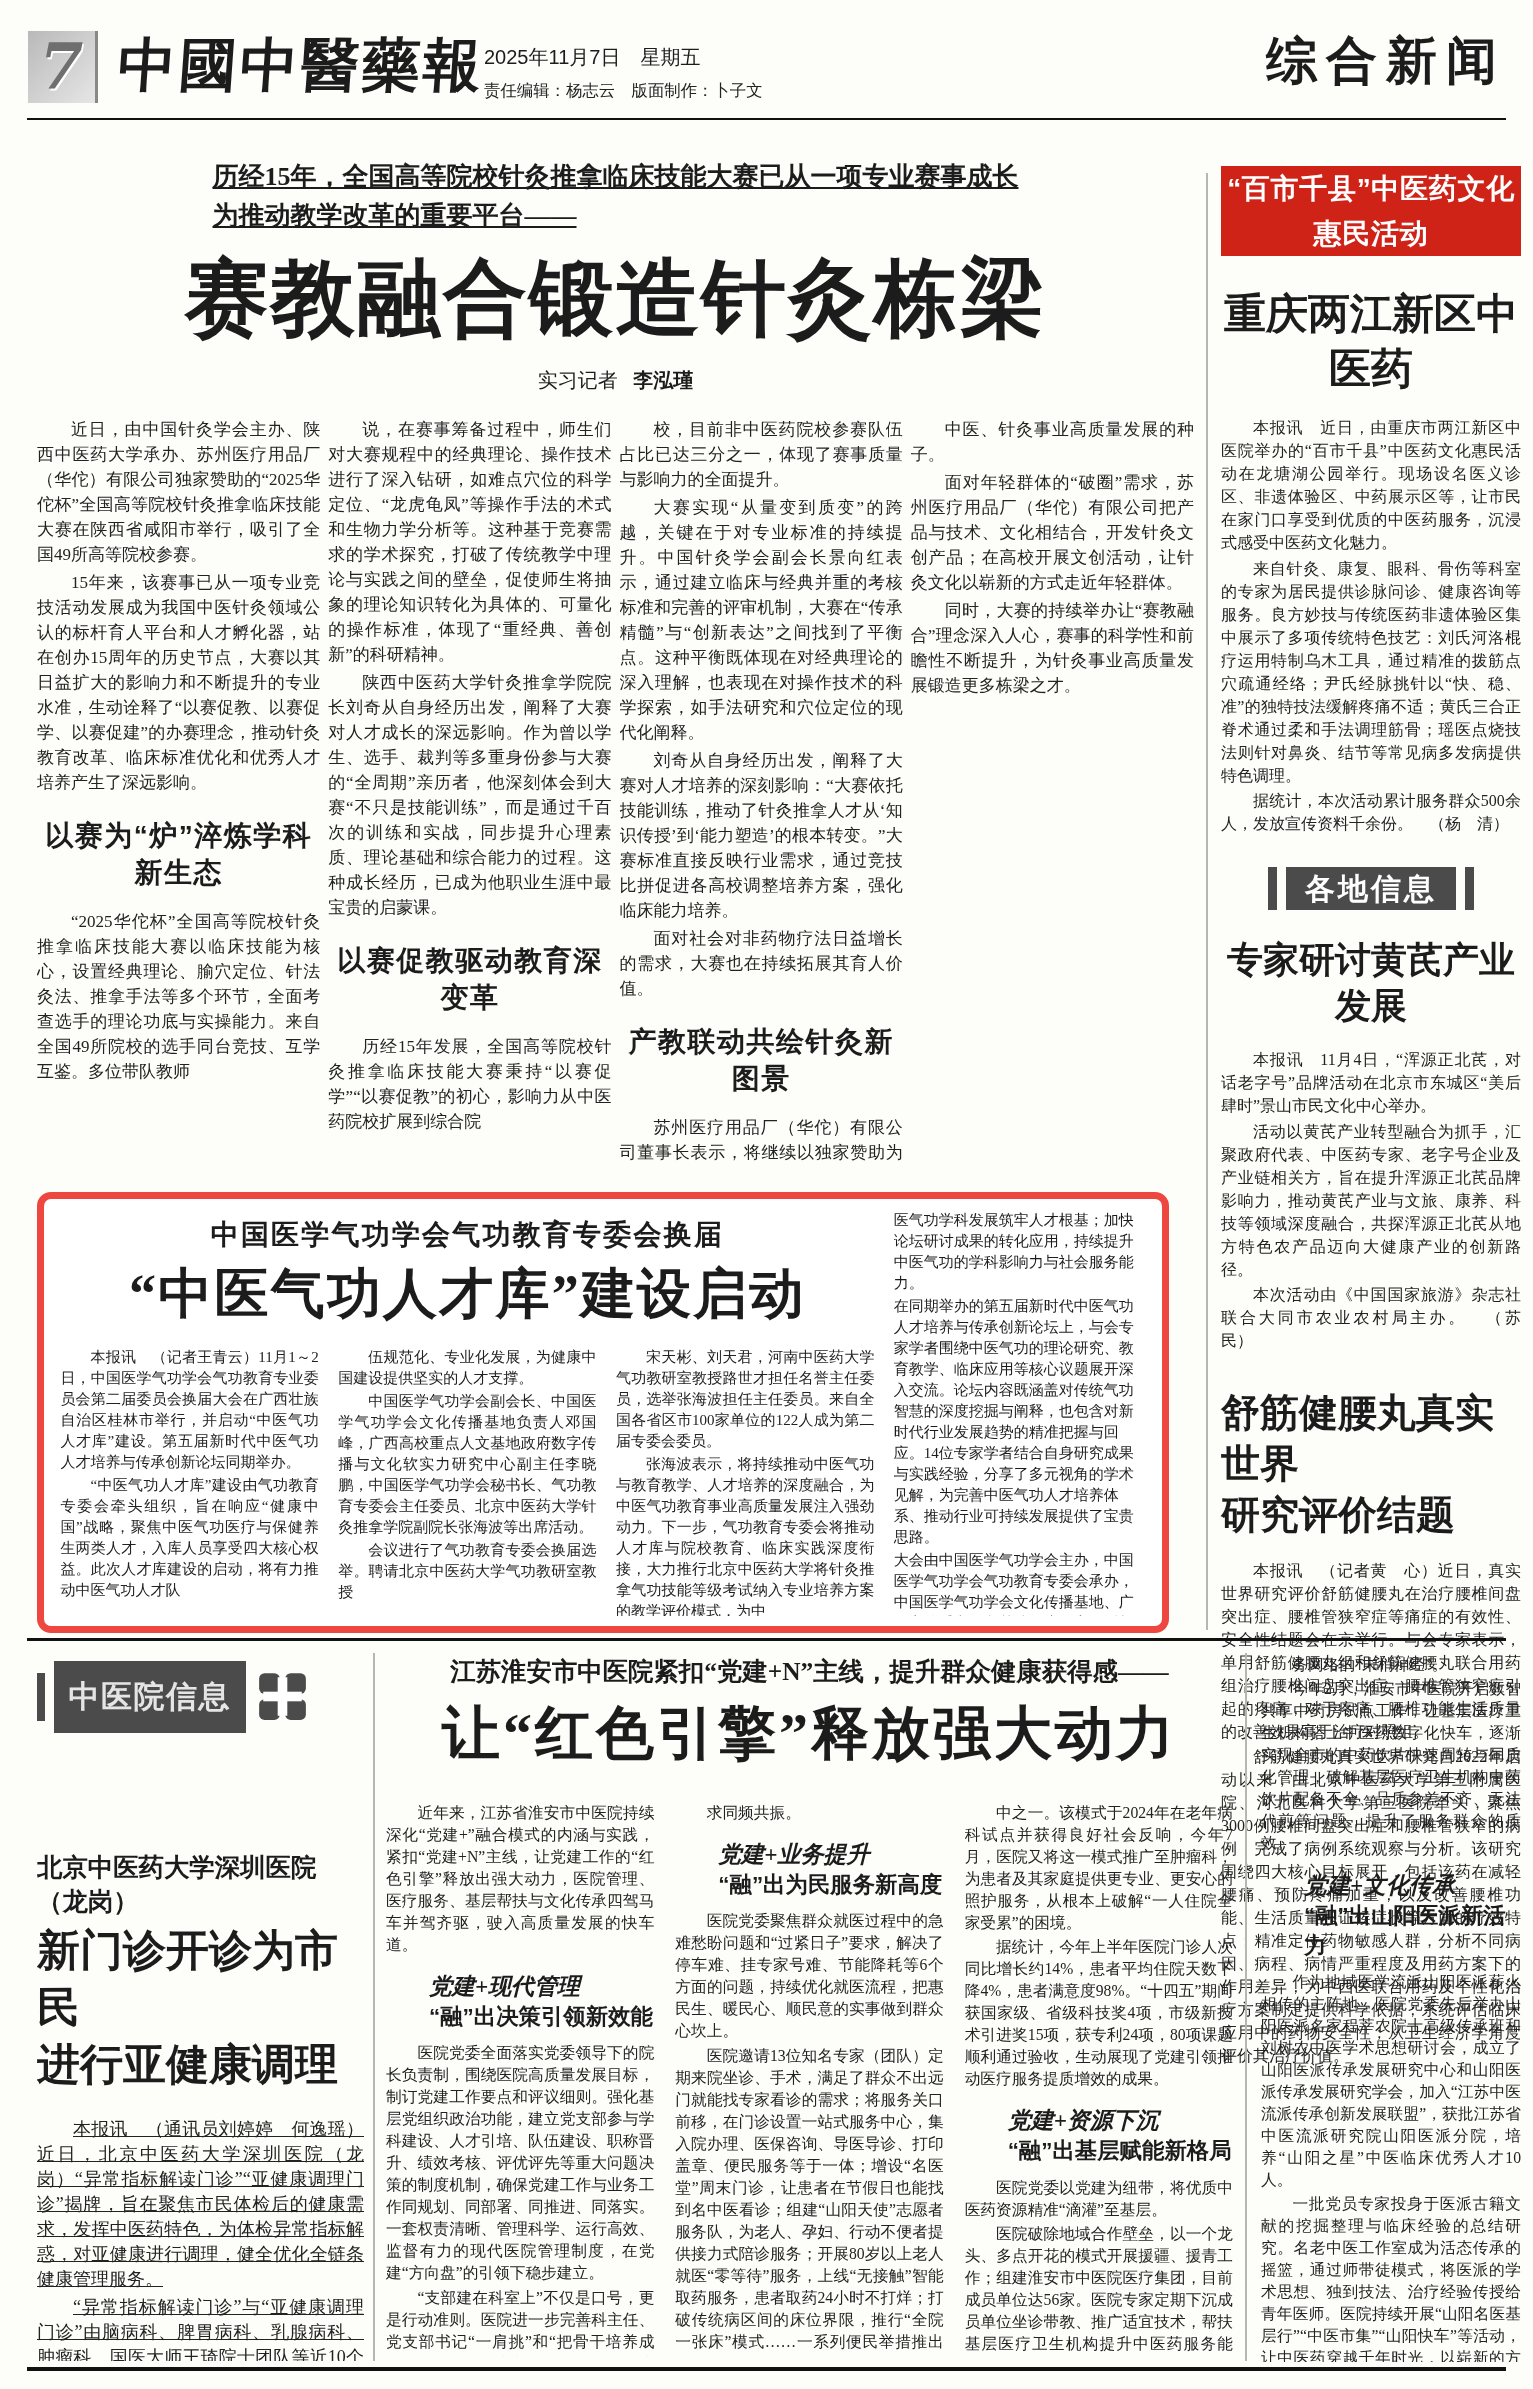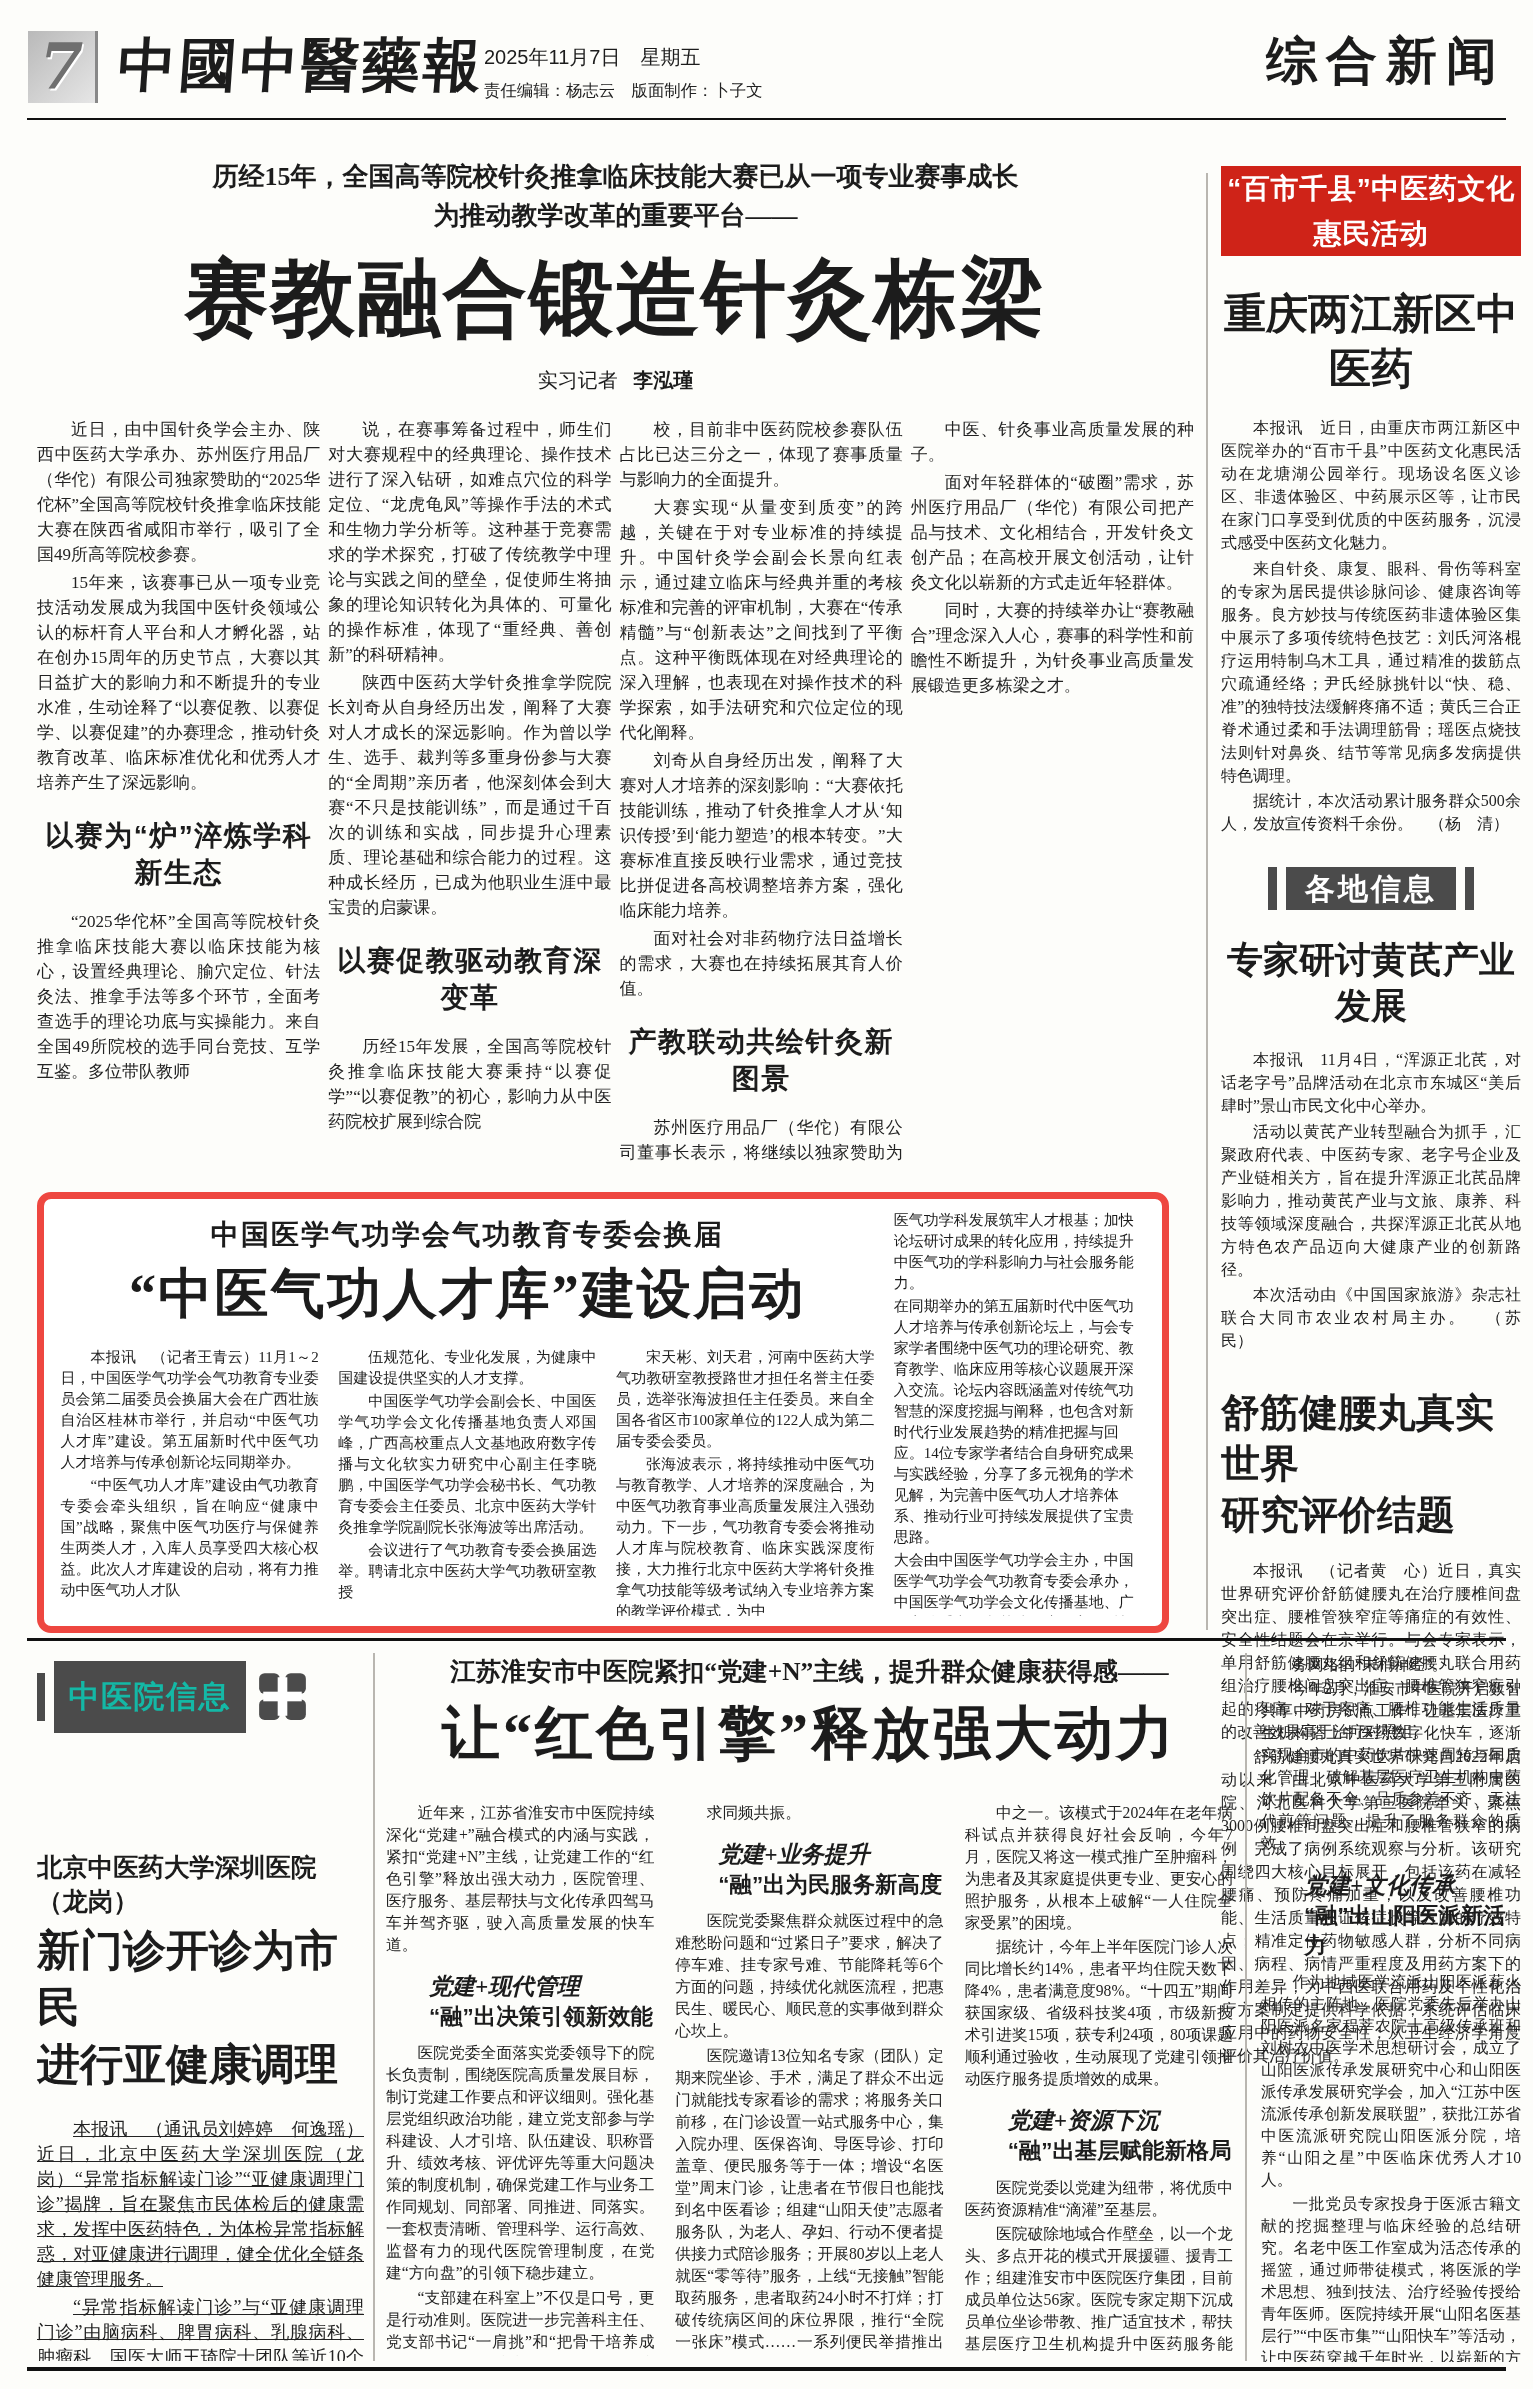--- a/index.html
+++ b/index.html
@@ -22,21 +22,21 @@
   }
   .masthead { position:absolute; left:90px; top:7.5px; font:900 58px/78px "Liberation Serif",serif; letter-spacing:3px; transform:skewX(-4deg); }
   .meta { position:absolute; left:456px; top:25.4px; font-family:"Liberation Sans","DejaVu Sans",sans-serif; }
   .dateline { font-size:20px; line-height:24px; }
   .editors  { font-size:16.4px; line-height:19.4px; margin-top:12px; color:#222; }
   .section-title { position:absolute; right:0; top:7.5px; font:900 51px/69px "Liberation Serif",serif; letter-spacing:9px; }
   .rule-header { top:118px; left:27px; right:27px; height:2.2px; }
 
   
   .main-article { position:absolute; left:37px; top:146px; width:1157px; }
-  .ma-kicker { width:fit-content; margin:10.5px auto 0; text-align:center; font:600 26px/39px "Liberation Serif",serif; }
+  .ma-kicker { width:fit-content; margin:10.5px auto 0; text-align:left; font:600 26px/39px "Liberation Serif",serif;text-decoration:underline; }
   .ma-headline { text-align:center; font:900 84px/103px "Liberation Serif",serif; letter-spacing:2.2px; margin-top:12px; }
   .ma-byline { text-align:center; margin-top:18px; font:20px/25.4px "Liberation Serif",serif; }
   .ma-byline .name { font-weight:bold; margin-left:10.5px; }
   .ma-cols { display:flex; gap:8px; margin-top:24px; height:749px; overflow:hidden; }
   .ma-cols .col { flex:1; overflow:hidden; }
   .col p, .rb-col p, .sb-body p, .bl-body p, .bc-col p, .br-col p {
     text-align:justify; text-indent:2em; color:#222;
   }
   .col p { font-size:17px; line-height:25px; margin-bottom:3px; }
   .col .sub { font:800 28px/37px "Liberation Sans","DejaVu Sans",sans-serif; text-align:center; margin:22.4px 0 18px; letter-spacing:1.5px; }
@@ -73,21 +73,21 @@
   
   .rule-mid { top:1638px; left:27px; right:27px; height:3px; }
   .rule-bottom { top:2367px; left:27px; right:27px; height:3.7px; }
   .vrule-top { left:1206px; top:173px; height:1457px; }
   .vrule-bl { left:373px; top:1653px; height:708px; }
   .vrule-br { left:1245px; top:1653px; height:708px; }
 
   .bottom-left { position:absolute; left:37px; top:1650px; width:327px; height:711px; overflow:hidden; }
   .label2 { display:flex; align-items:center; gap:9px; margin-top:10.5px; }
   .label2 .lbar { width:7.5px; height:48px; background:#4b4b4b; }
-  .label2 .lbox { background:#4b4b4b; color:#14b8a6; font:800 31px/48px "Liberation Sans","DejaVu Sans",sans-serif; padding:12px 15px; letter-spacing:1.5px; }
+  .label2 .lbox { background:#4b4b4b; color:#e5e5e5; font:800 31px/48px "Liberation Sans","DejaVu Sans",sans-serif; padding:12px 15px; letter-spacing:1.5px; }
   .cross-icon { width:55px; height:55px; }
   .bl-kicker { margin-top:117px; font:600 25.4px/34px "Liberation Serif",serif; }
   .bl-h { font:900 43px/57px "Liberation Serif",serif; margin-top:4.5px; }
   .bl-body { margin-top:24px; }
   .bl-body p { font-size:18px; line-height:25px; margin-bottom:3px;text-decoration:underline; }
 
   .bottom-center { position:absolute; left:386px; top:1654px; width:847px; }
   .bc-kicker { text-align:center; font:600 25.4px/34px "Liberation Serif",serif; }
   .bc-h { text-align:center; font:900 58px/75px "Liberation Serif",serif; letter-spacing:3px; margin-top:7.5px; }
   .bc-cols { display:flex; gap:21px; margin-top:31px; height:554px; overflow:hidden; }

